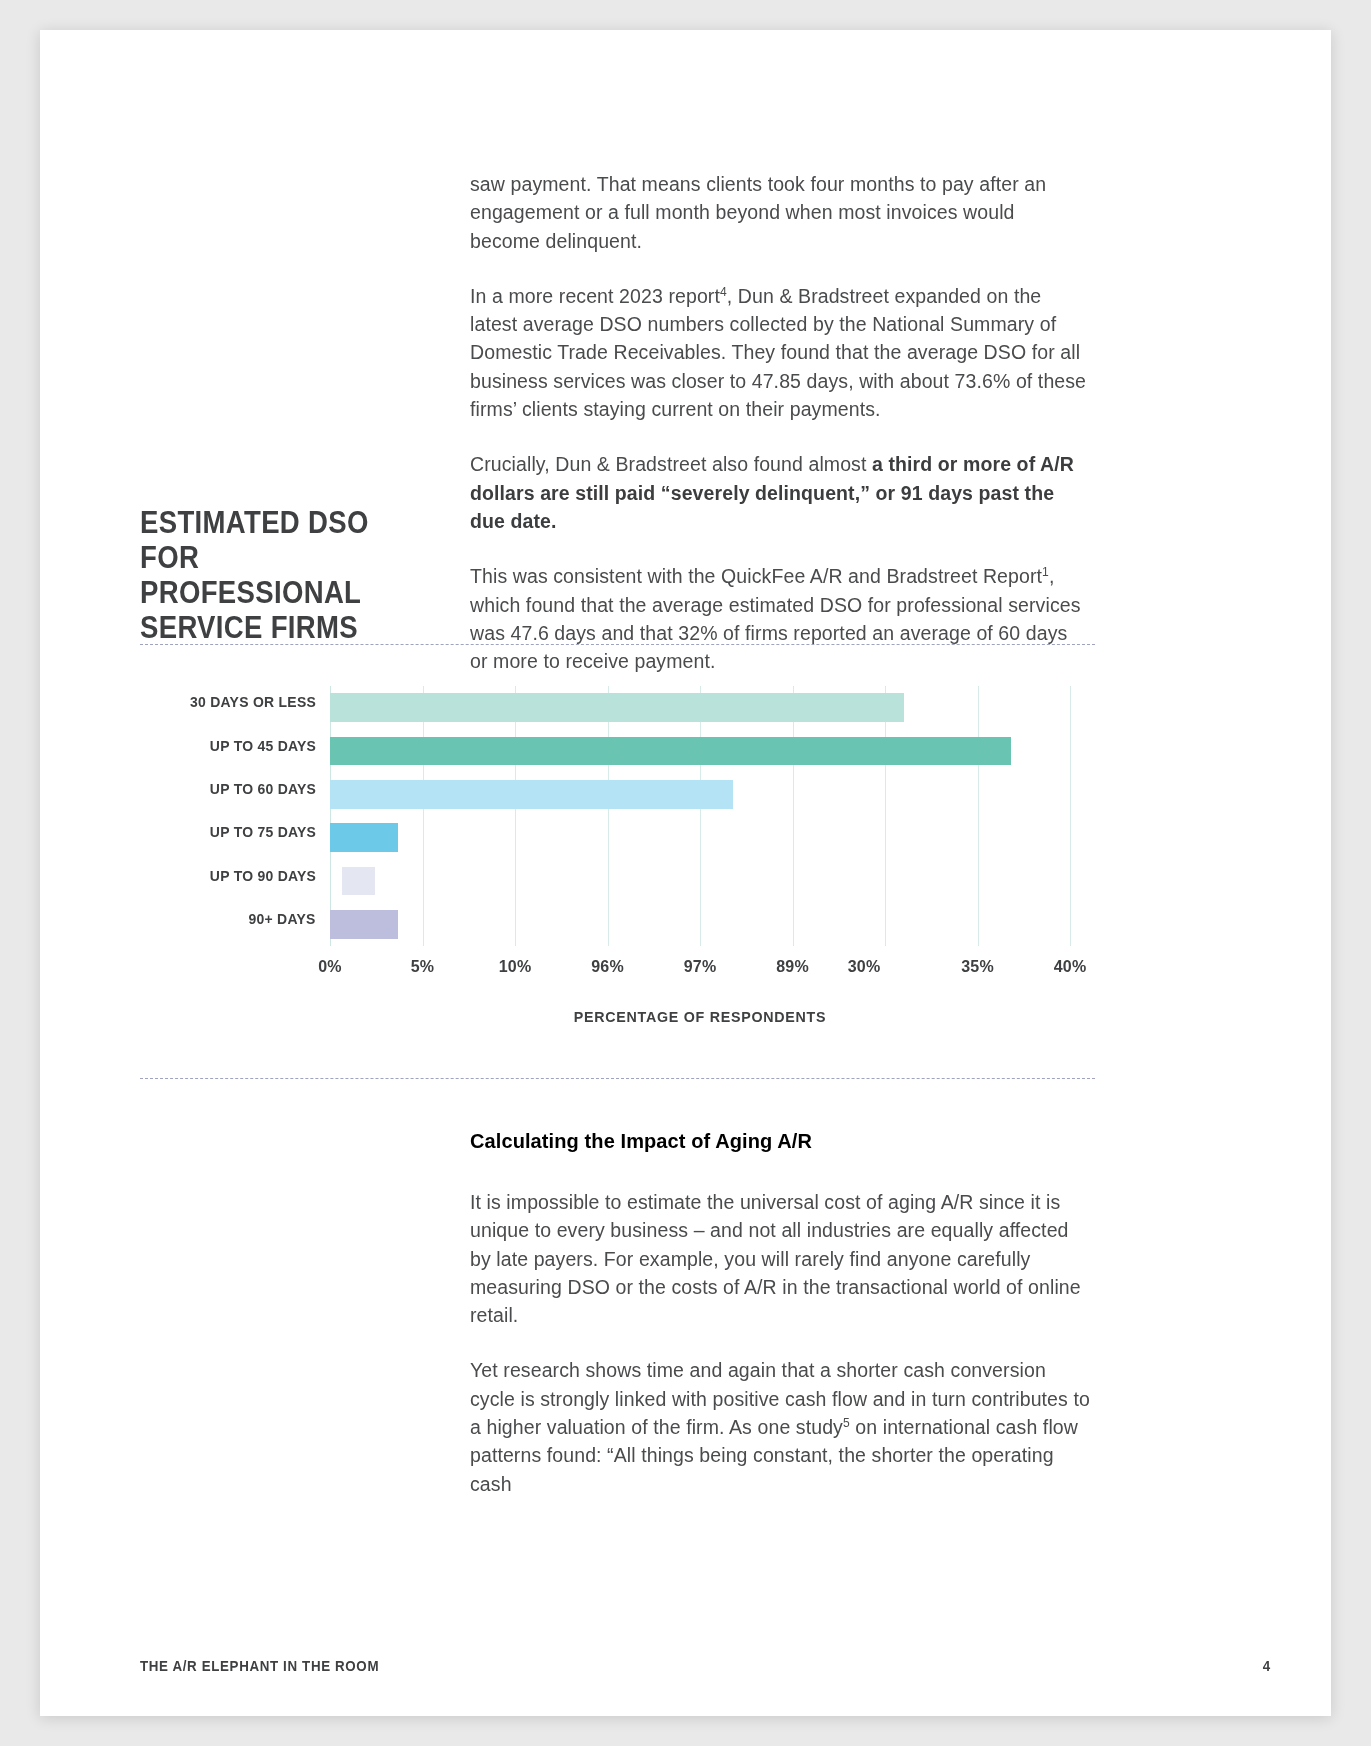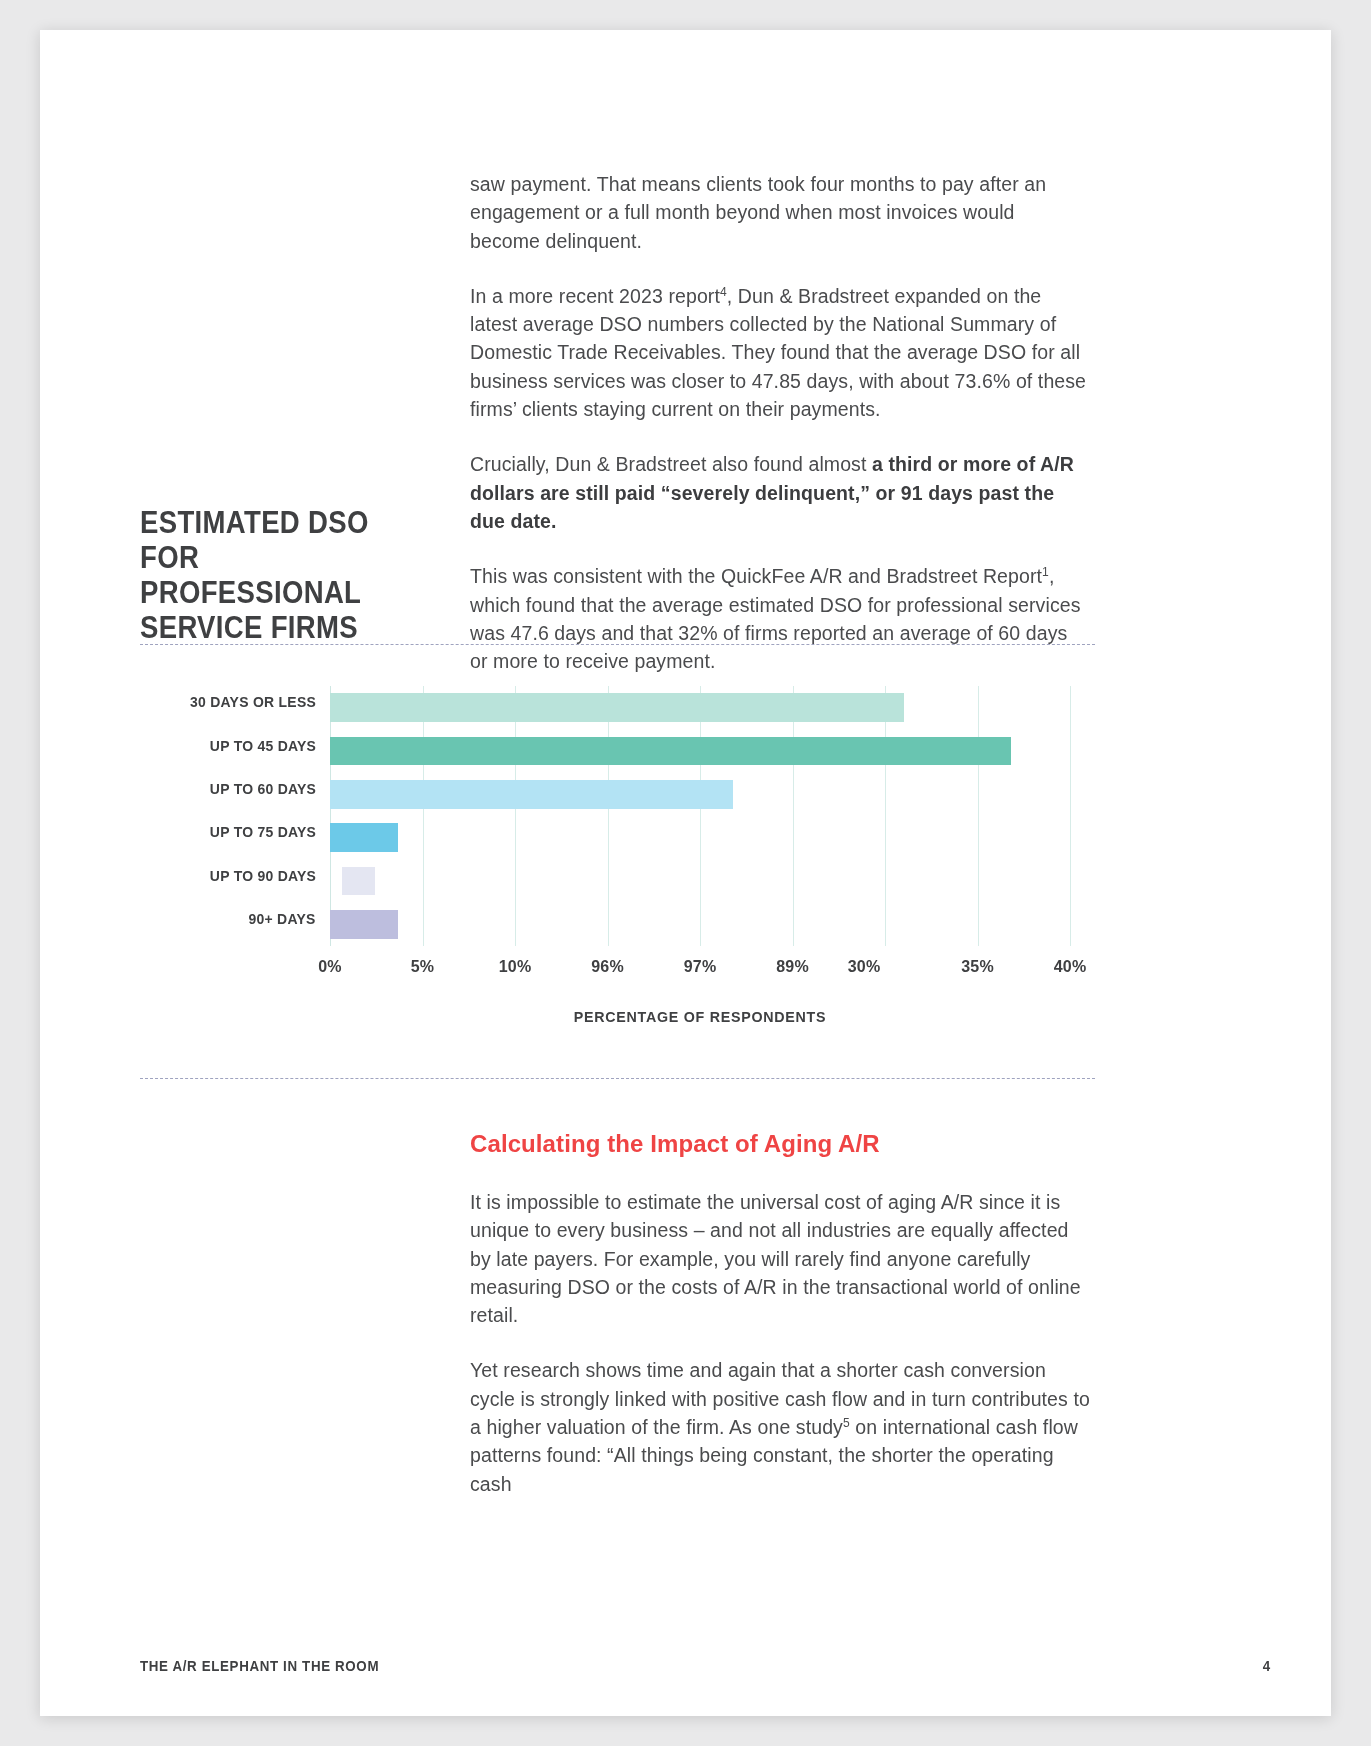--- a/index.html
+++ b/index.html
@@ -129,22 +129,22 @@
     font-size:15.5px;
     letter-spacing:0.8px;
     transform:scaleX(0.92);
   }
 
   
   .section-title{
     position:absolute;
     left:430px;
     top:1100px;
-    color:#ef4444;
-    font-size:24px;
+    color:#000000;
+    font-size:20px;
     font-weight:bold;
     letter-spacing:0.1px;
   }
 
   
   .footer{
     position:absolute;
     bottom:42px;
     color:#3f4042;
     font-family:"Liberation Sans Narrow","Liberation Sans", sans-serif;

